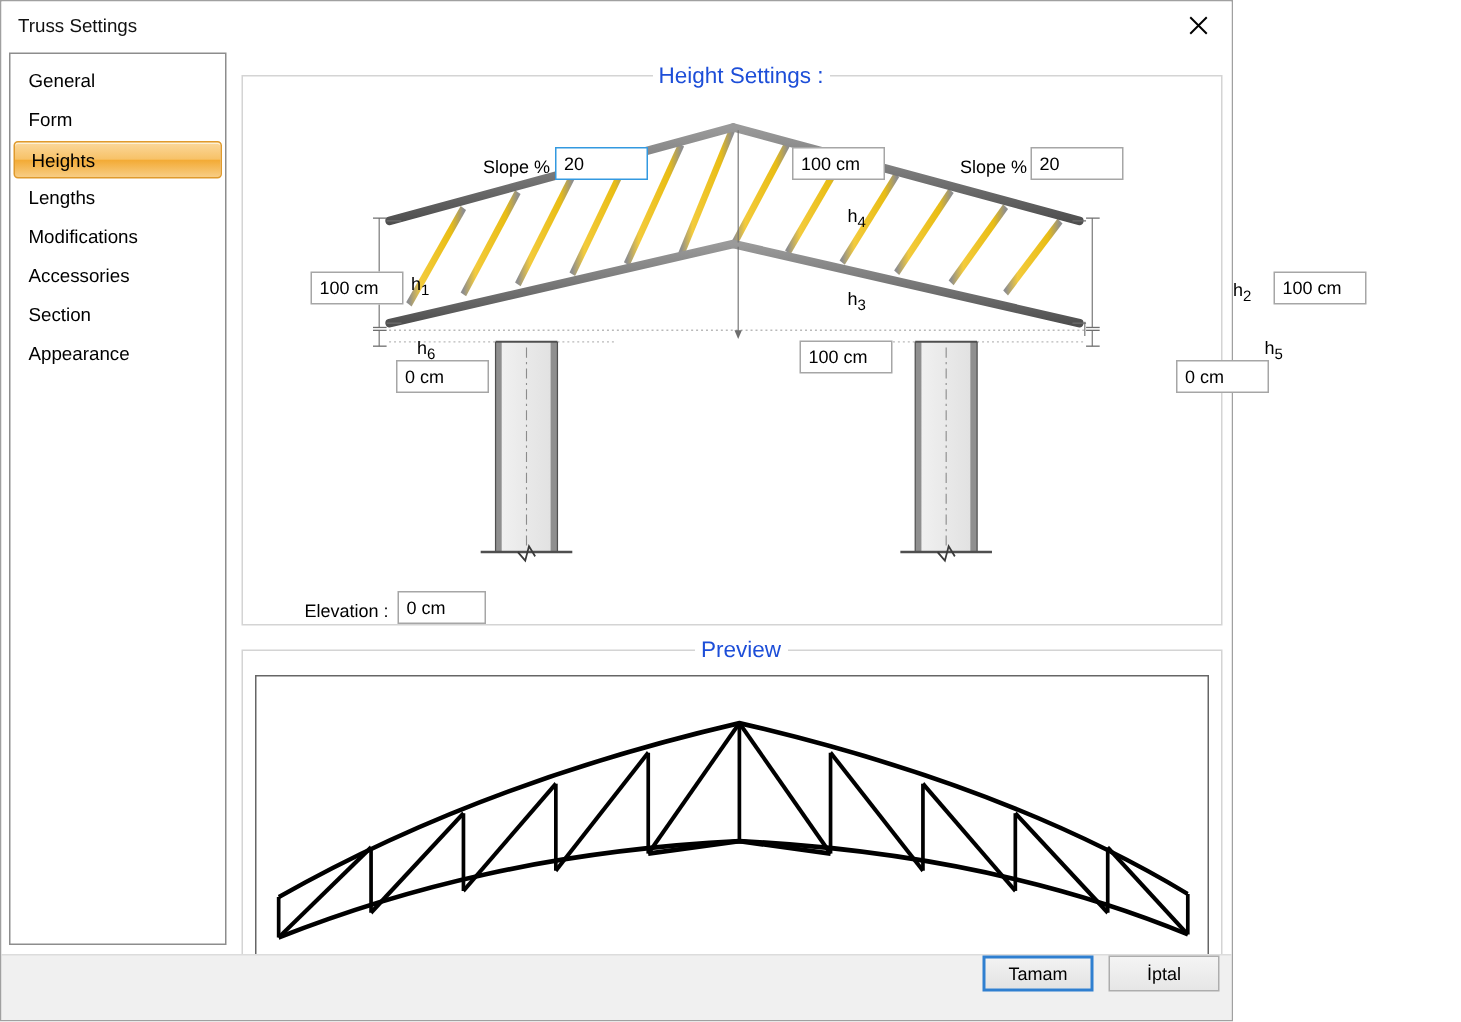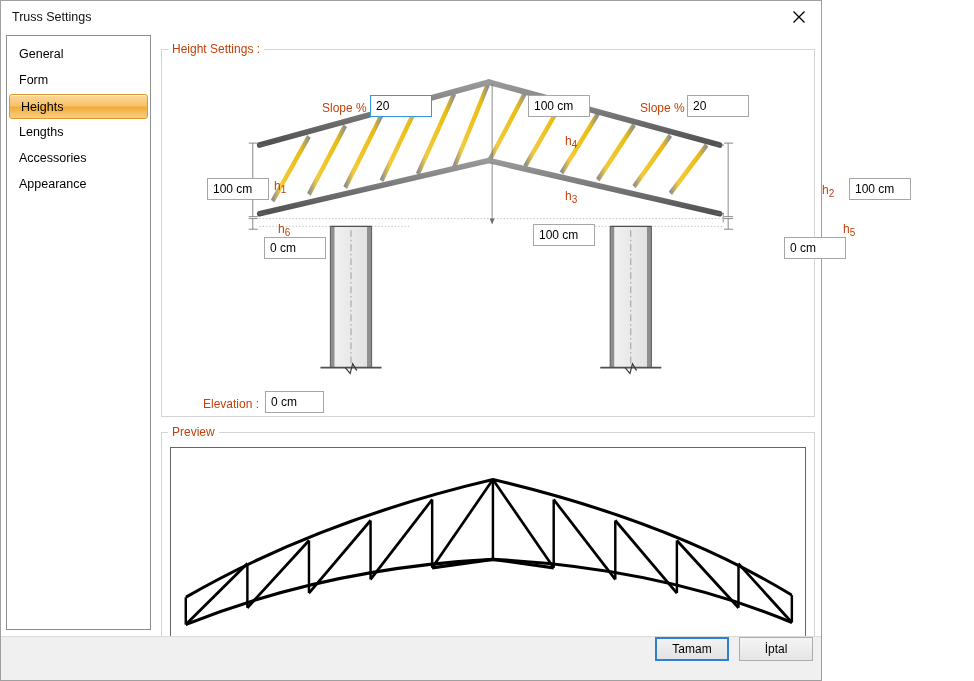--- a/index.html
+++ b/index.html
@@ -73,21 +73,21 @@
     position:relative;
   }
   fieldset.grp{
     border:1px solid #d4d4d4;
     margin:0;padding:0;
     position:absolute;
     box-sizing:border-box;
     background:transparent;
   }
   fieldset.grp > legend{
-    font-size:12px;color:#c2410c;padding:0 4px;margin-left:6px;
+    font-size:15px;color:#1d4ed8;padding:0 4px;margin-left:6px;text-align:center;
   }
   #height-group{left:0;top:7px;right:0;height:375px;}
   #preview-group{left:0;top:390px;right:0;height:240px;}
   .preview-box{
     position:absolute;left:8px;top:8px;right:8px;bottom:9px;
     border:1px solid #666;background:#fff;
   }
   
   .tf{
     position:absolute;
@@ -98,21 +98,21 @@
     padding:0 5px;
     box-sizing:border-box;
     height:22px;line-height:20px;
     outline:none;
   }
   .tf.focused{
     border:1px solid #3399e0;
     box-shadow:0 0 0 0px #3399e0;
   }
   .lbl{
-    position:absolute;font-size:12px;color:#c2410c;white-space:nowrap;
+    position:absolute;font-size:12px;color:#000000;white-space:nowrap;
   }
   
   .draw{position:absolute;left:0;top:0;width:100%;height:100%;pointer-events:none;}
   
   .footer{
     flex:0 0 43px;height:43px;
     background:#f0f0f0;
     border-top:1px solid #dcdcdc;
     position:relative;
   }
@@ -149,21 +149,23 @@
     </div>
   </div>
 
   <div class="content">
 
     <div class="sidebar">
       <div class="side-item"><span>General</span></div>
       <div class="side-item"><span>Form</span></div>
       <div class="side-item selected"><span>Heights</span></div>
       <div class="side-item"><span>Lengths</span></div>
+      <div class="side-item"><span>Modifications</span></div>
       <div class="side-item"><span>Accessories</span></div>
+      <div class="side-item"><span>Section</span></div>
       <div class="side-item"><span>Appearance</span></div>
     </div>
 
     <div class="main">
 
       <fieldset class="grp" id="height-group">
         <legend>Height Settings :</legend>
 
         <svg class="draw" viewBox="0 0 790 372" preserveAspectRatio="none">
           <defs>

